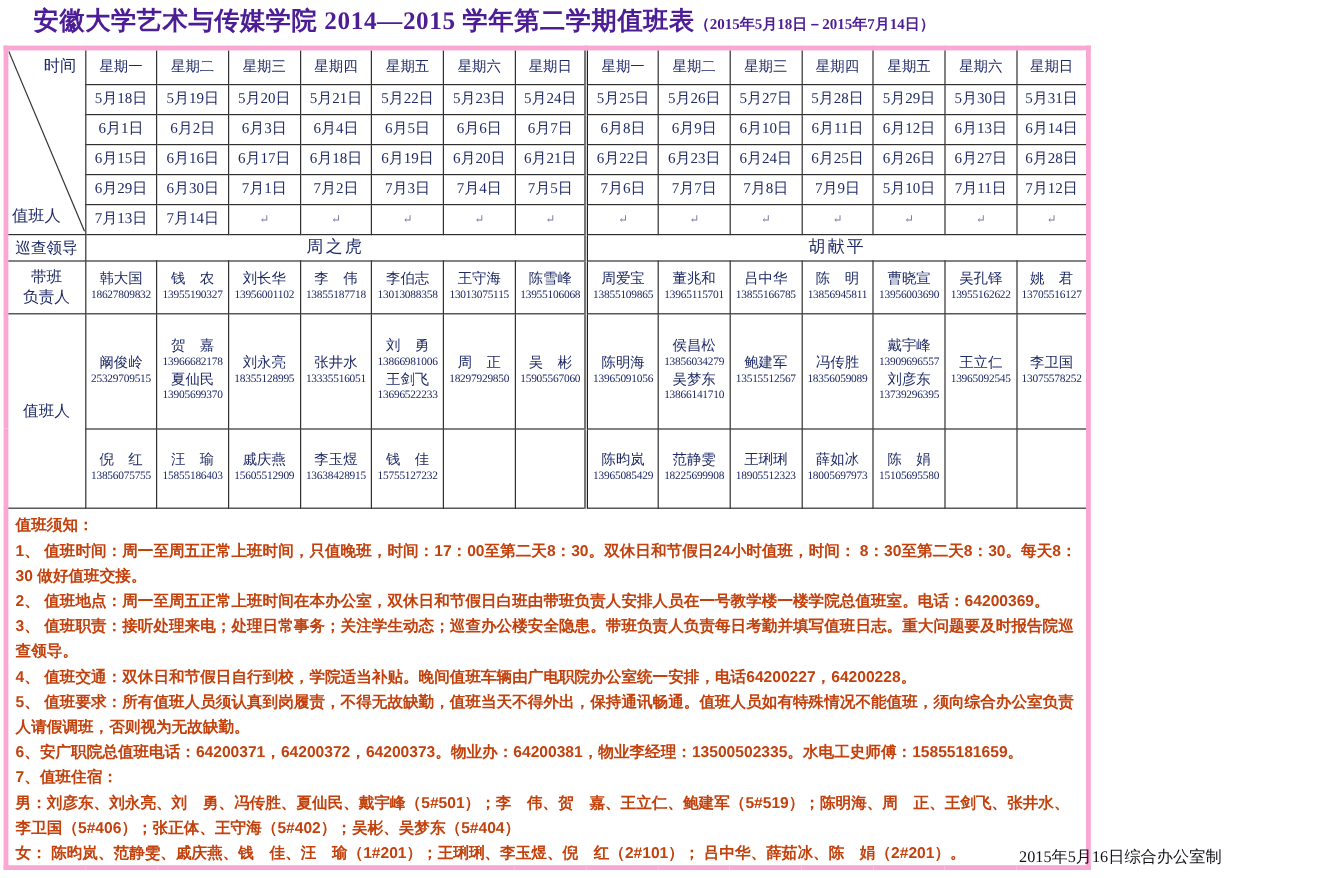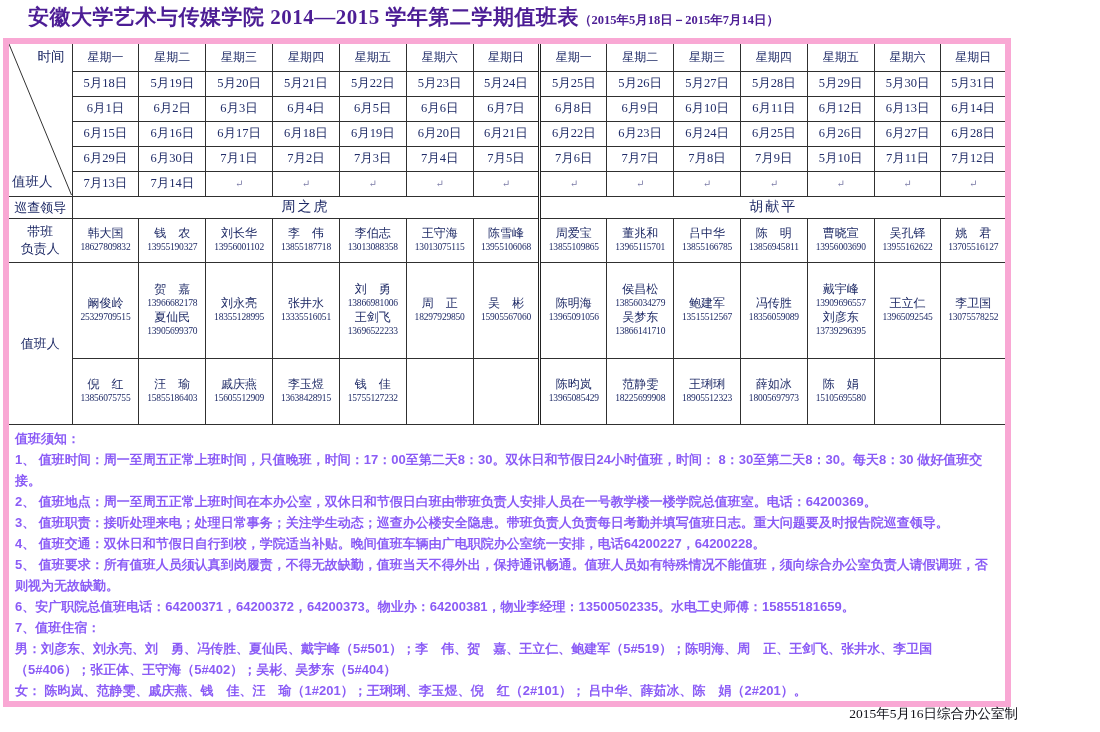--- a/index.html
+++ b/index.html
@@ -5,23 +5,23 @@
   html,body{margin:0;padding:0;}
   body{
     width:1100px;height:732px;position:relative;background:#fff;overflow:hidden;
     font-family:"Liberation Serif","DejaVu Serif",serif;color:#1e2a66;
   }
   .title-wrap{position:absolute;top:3px;left:0;width:100%;text-align:left;white-space:nowrap;color:#4c1d95;padding-left:28px;}
   .title-main{font-size:21px;font-weight:bold;letter-spacing:.5px;}
   .title-range{font-size:12.5px;font-weight:bold;}
 
   table.roster{
-    position:absolute;top:38px;left:3px;width:1008px;
+    position:absolute;top:38px;left:3px;width:906px;
     border-collapse:collapse;table-layout:fixed;
-    border:6px solid #f9a8d4;
+    border:4px solid #f9a8d4;
   }
   .roster td{
     border:1px solid #303030;padding:0;text-align:center;vertical-align:middle;
     overflow:hidden;color:#1e2a66;
   }
   .roster td.mid{border-left:3px double #222;}
 
   tr.r-weekday{height:30px;}
   tr.date-row{height:25px;}
   tr.date-row:last-of-type{height:23px;}
@@ -43,21 +43,21 @@
 
   td.label-cell{font-size:13px;line-height:17px;margin-left:44px;}
   td.insp-name{font-size:14px;letter-spacing:2px;}
 
   .nm{font-size:12px;line-height:15px;white-space:nowrap;}
   .ph{font-size:9.5px;line-height:13px;letter-spacing:-.2px;white-space:nowrap;}
 
   td.notes-cell{
     text-align:left;vertical-align:top;padding:3px 6px 0 6px;
     font-family:"Liberation Sans","DejaVu Sans",sans-serif;
-    font-weight:bold;font-size:13px;line-height:21px;color:#8b5cf6;
+    font-weight:bold;font-size:13px;line-height:21px;color:#c2410c;
   }
   .note-line{margin:0;}
 
   .footer{
     position:absolute;top:705px;left:6px;width:1012px;text-align:right;
     font-size:13.5px;color:#101018;
   }
 </style>
 </head>
 <body>

